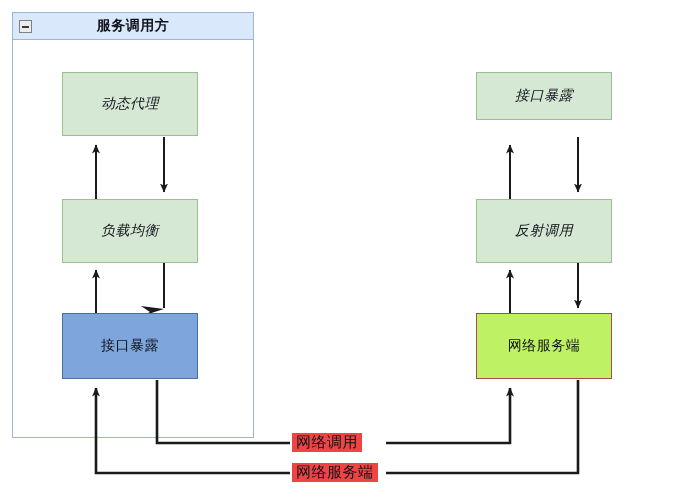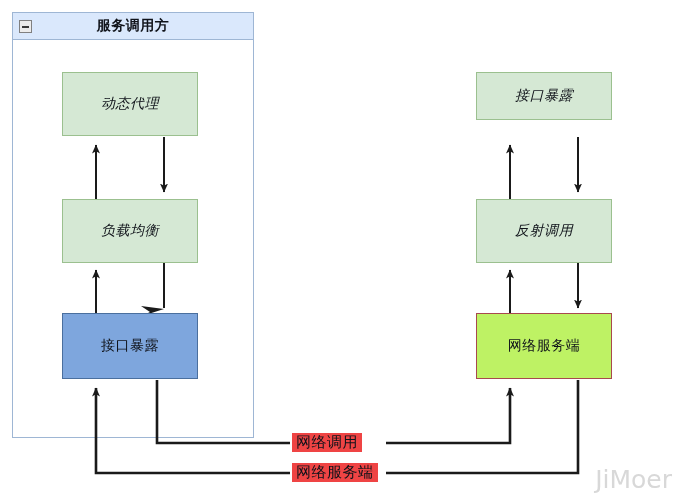--- a/index.html
+++ b/index.html
@@ -213,15 +213,14 @@
   </div>
 
   <div class="edge-label" style="left:292px; top:433px;">
     <span>网络调用</span>
   </div>
 
   <div class="edge-label" style="left:292px; top:463px;">
     <span>网络服务端</span>
   </div>
 
-  <div class="watermark">JiMoer</div>
 
 </div>
 
 </body></html>

